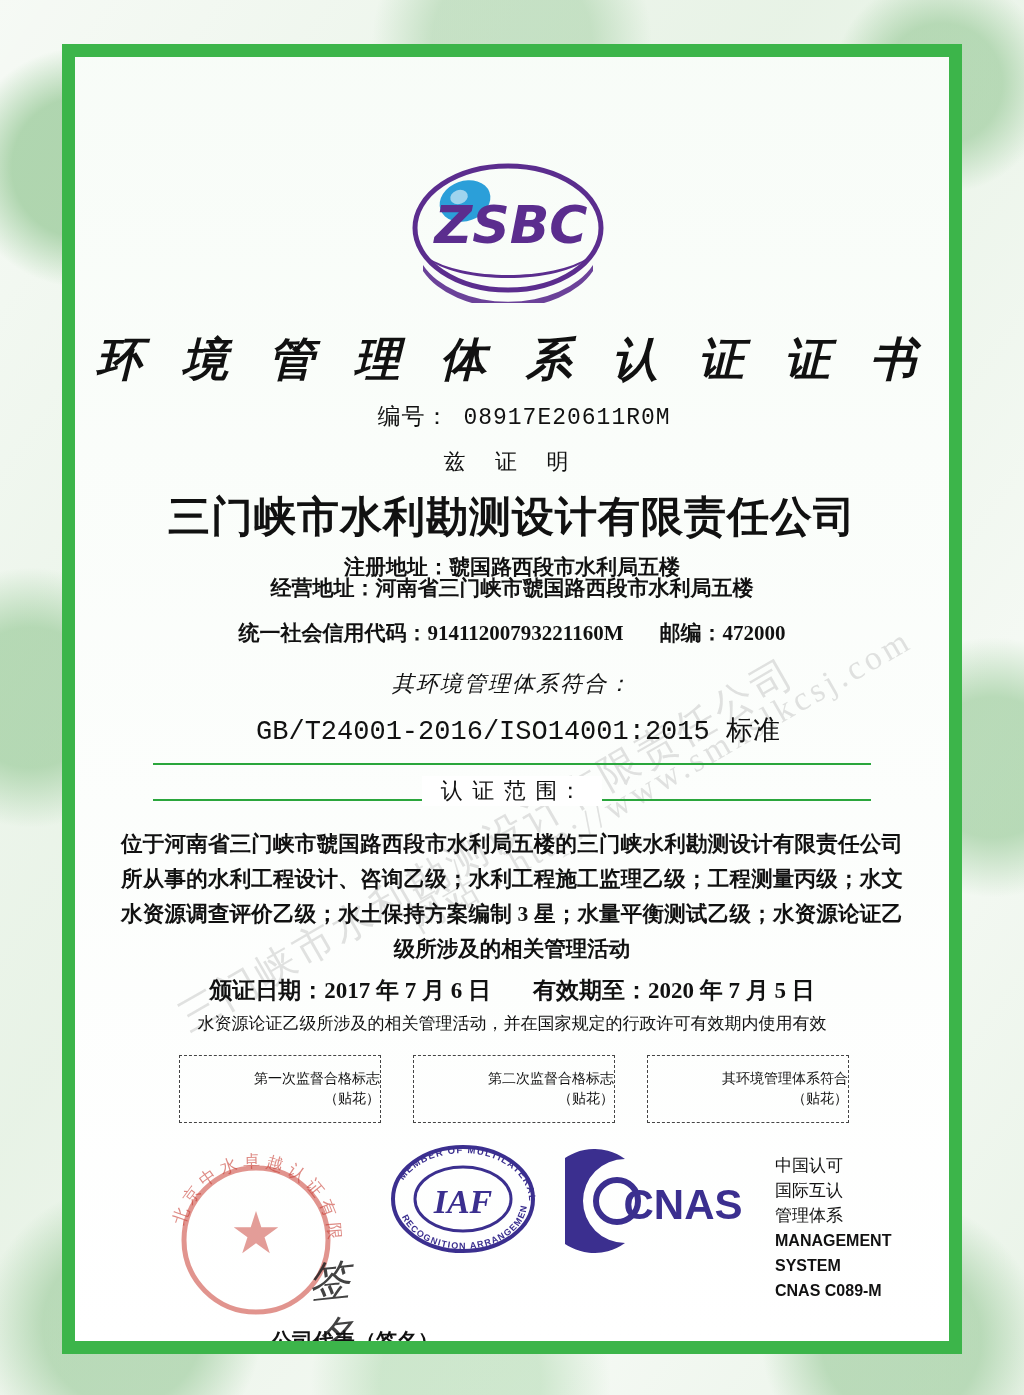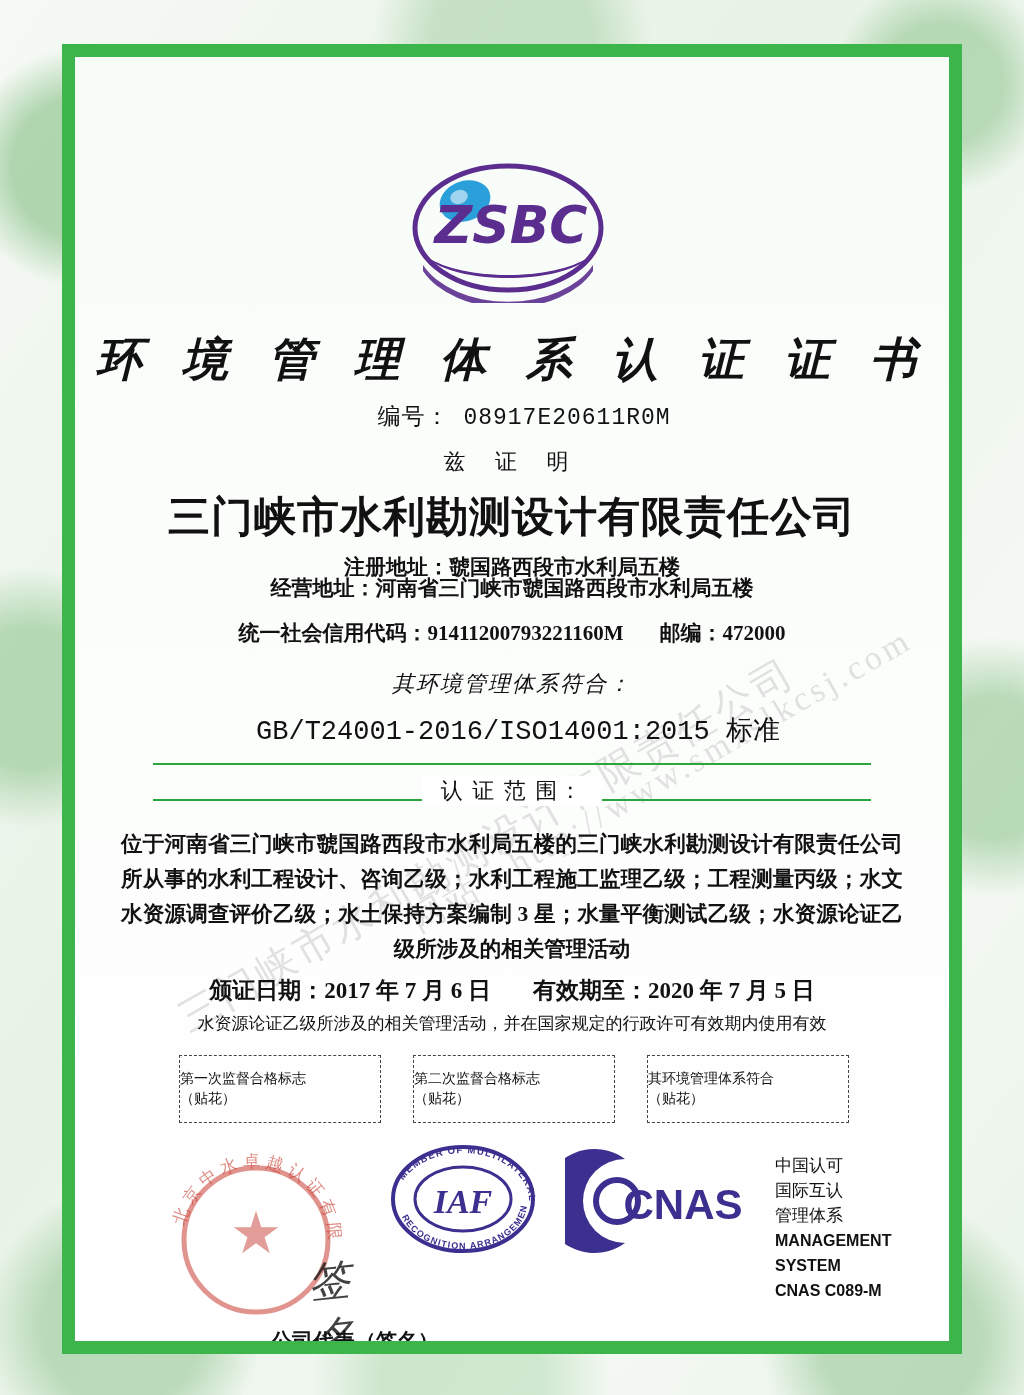--- a/index.html
+++ b/index.html
@@ -224,21 +224,21 @@
     width: 670px;
     display: flex;
     justify-content: space-between;
   }
   .sbox {
     width: 200px;
     height: 66px;
     border: 1px dashed #444;
     display: flex;
     flex-direction: column;
-    align-items: flex-start;
+    align-items: flex-end;
     justify-content: center;
     font-size: 14px;
     color: #111;
     line-height: 20px;
   }
 
   
   #bottom-area {
     position: absolute;
     left: 0; right: 0;

